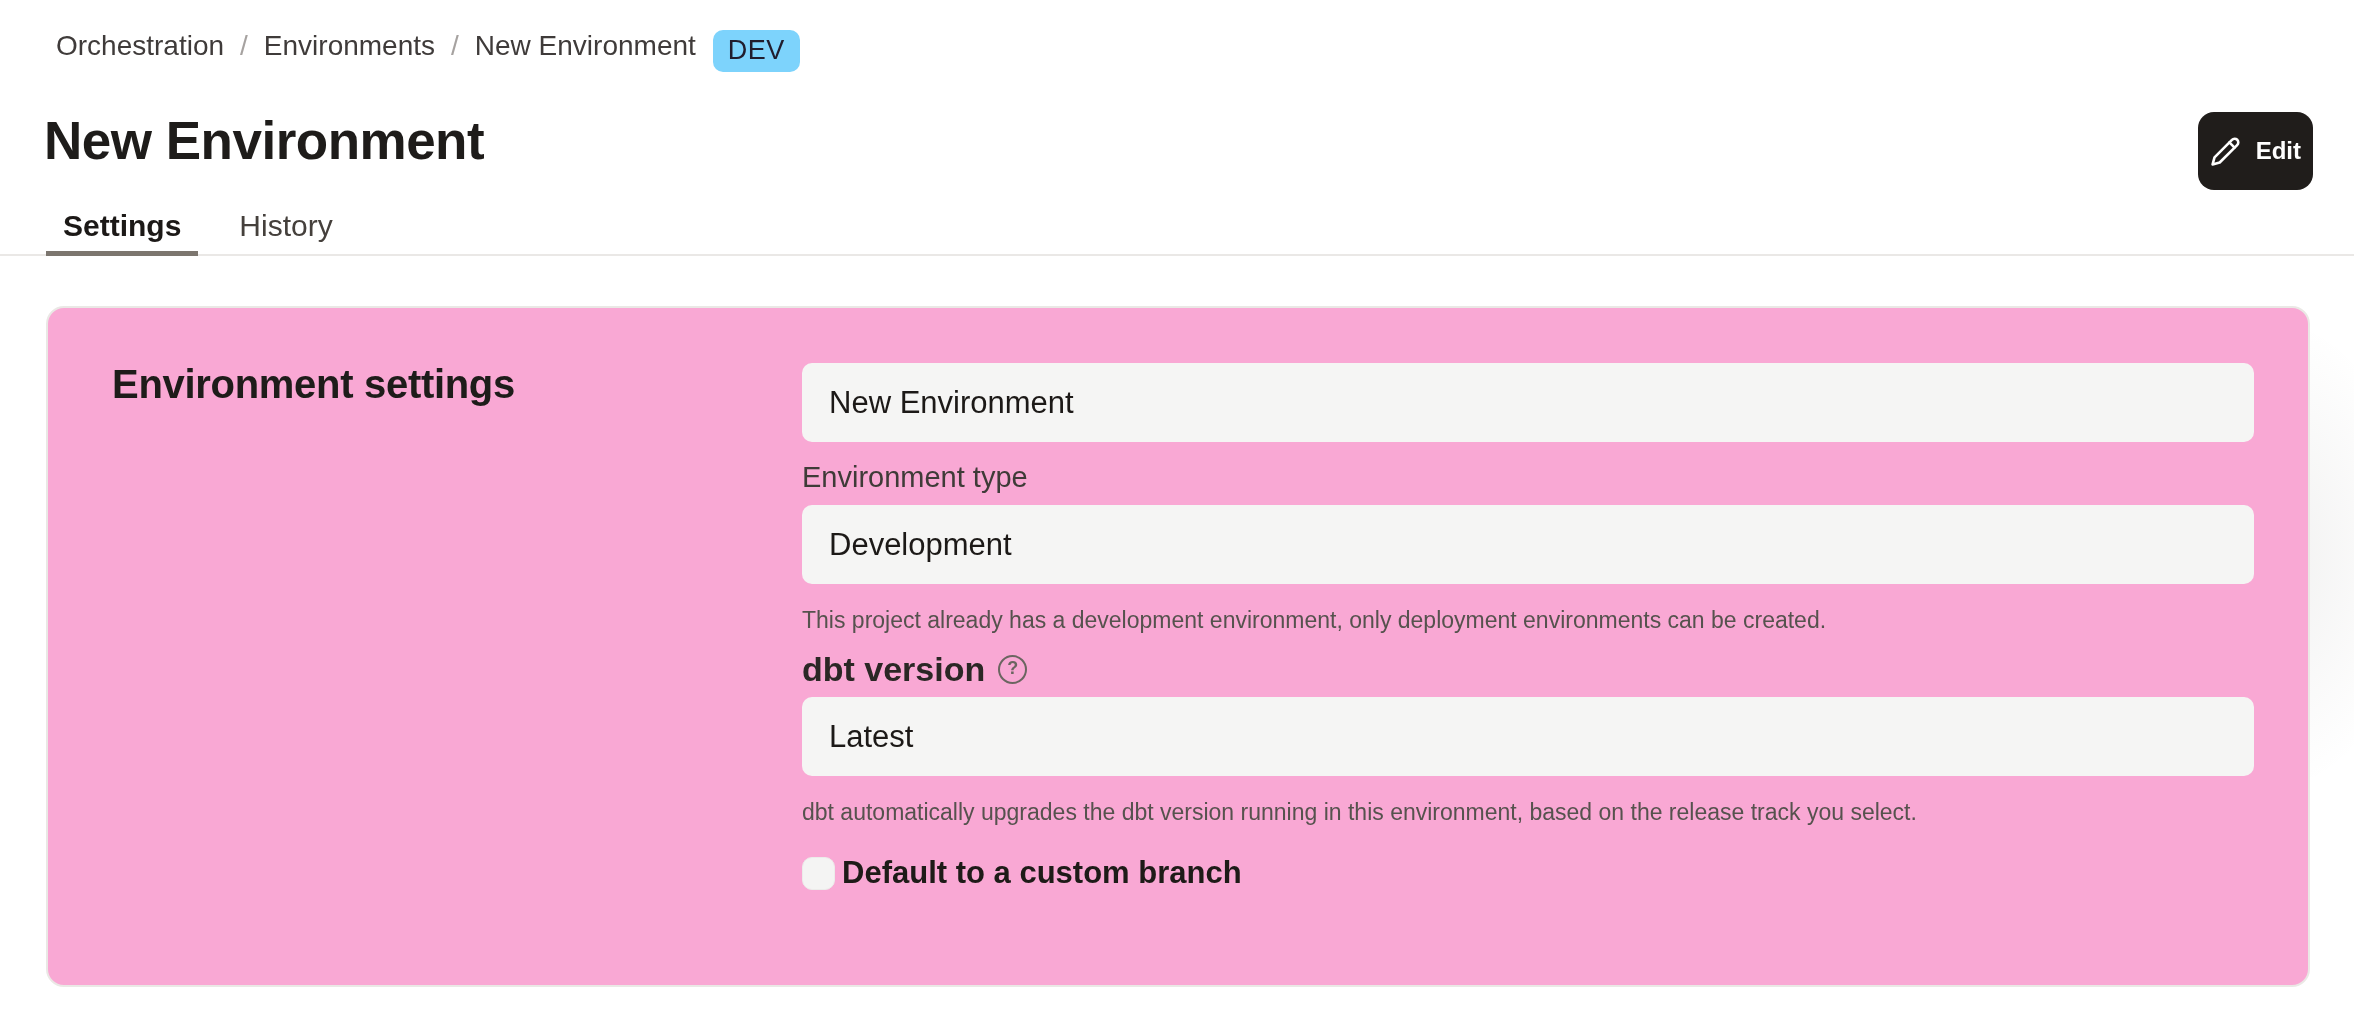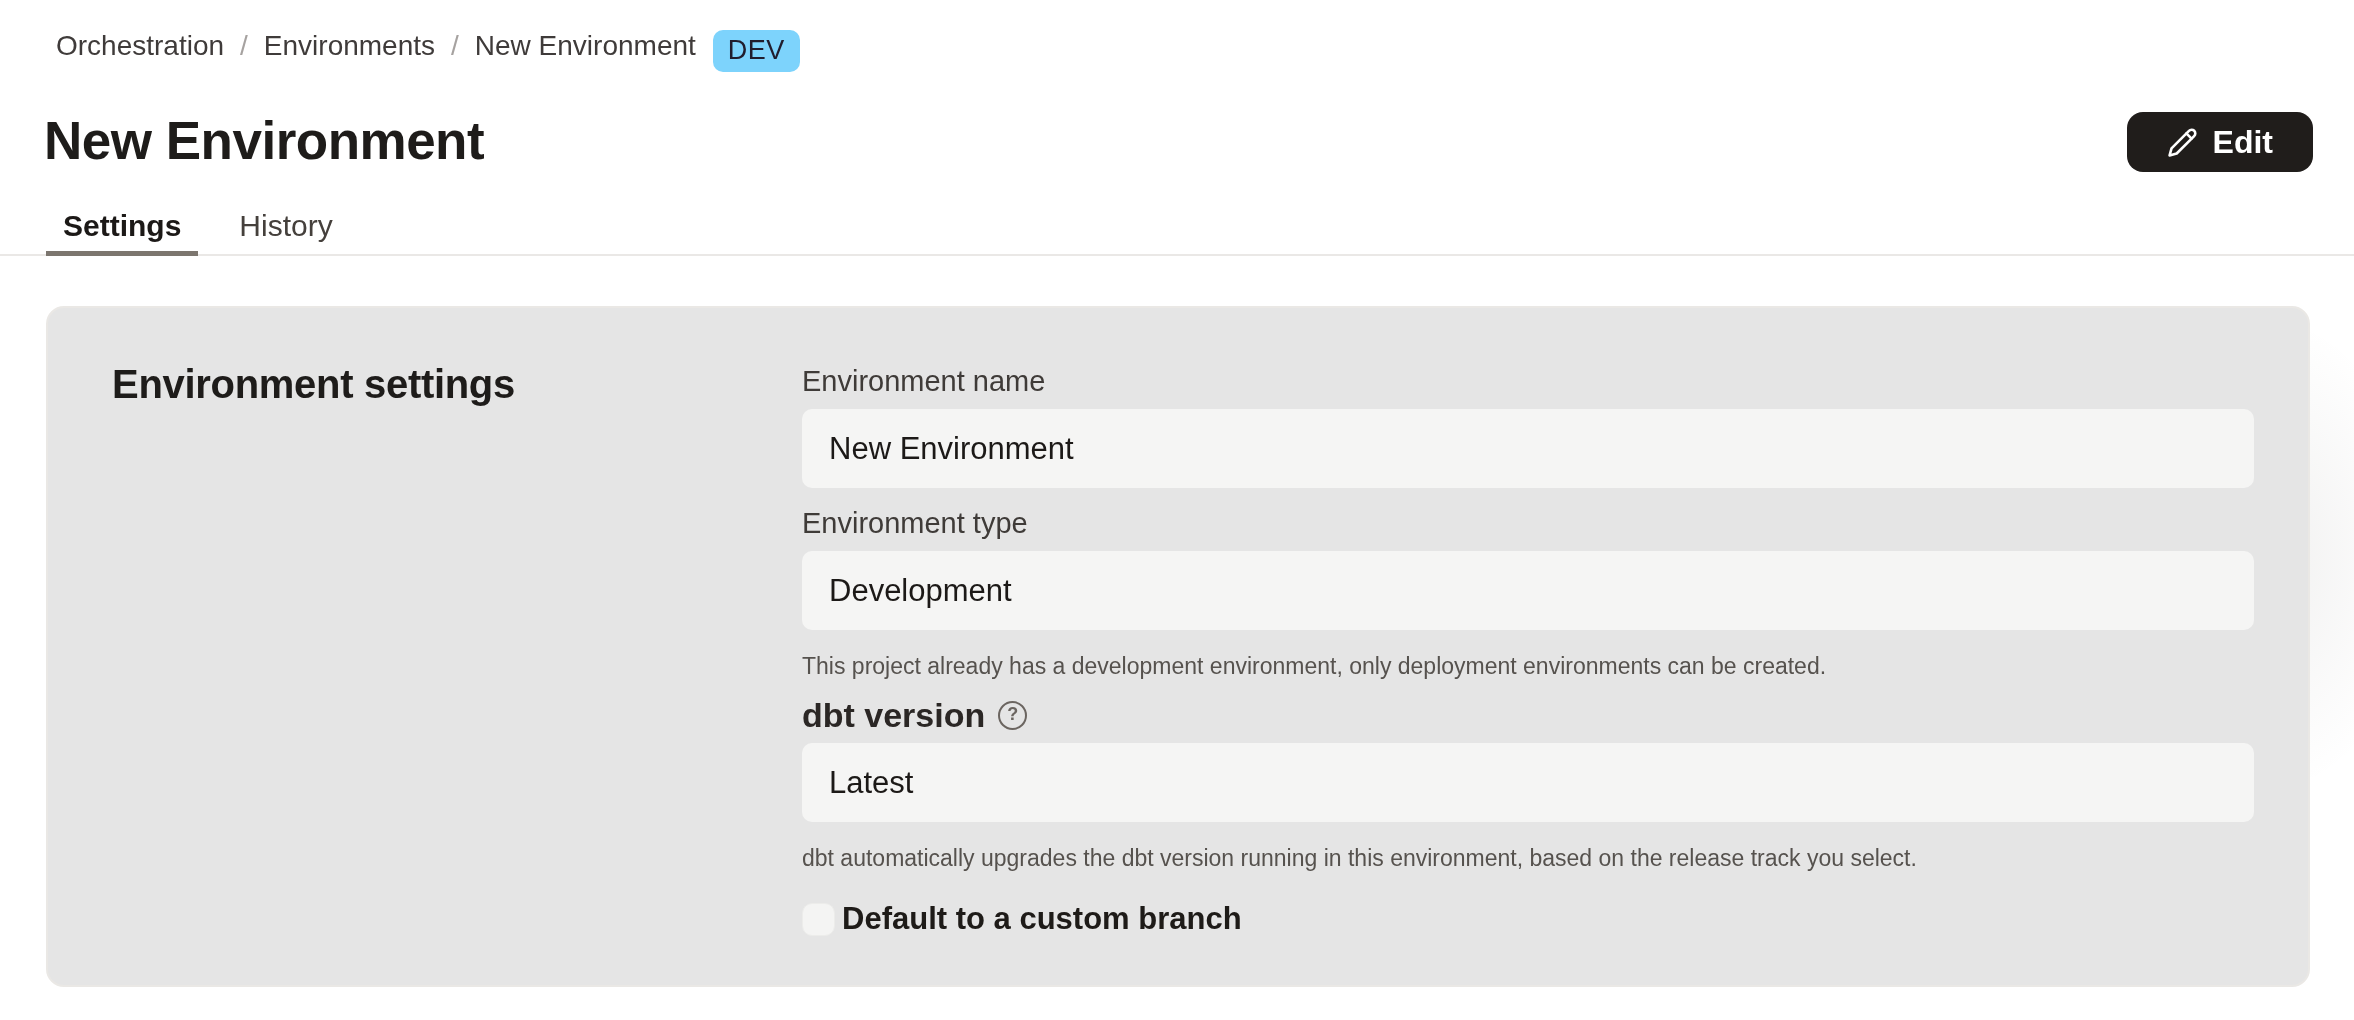--- a/index.html
+++ b/index.html
@@ -32,24 +32,24 @@
     border-radius:10px; padding:5px 15px 6px; font-size:27px; font-weight:500;
     letter-spacing:0.5px;
   }
 
   
   .page-title {
     position:absolute; left:44px; top:110px;
     font-size:53px; font-weight:700; color:#1e1c1a; letter-spacing:-0.5px; z-index:2;
   }
   .edit-btn {
-    position:absolute; top:112px; right:41px; height:60px;
-    display:flex; align-items:center; gap:15px; padding:0 40px;
+    position:absolute; top:112px; right:41px; height:78px;
+    display:flex; align-items:center; gap:15px; padding:0 12px;
     background:#201d1b; color:#ffffff; border:none; border-radius:16px;
-    font-family:"Liberation Sans", sans-serif; font-size:32px; font-weight:600;
+    font-family:"Liberation Sans", sans-serif; font-size:24px; font-weight:600;
     cursor:pointer; z-index:2;
   }
   .edit-btn svg { display:block; }
 
   
   .tabs {
     position:absolute; left:46px; top:200px; display:flex; gap:24px; z-index:2;
   }
   .tab {
     height:56px; padding:0 17px; display:flex; align-items:center;
@@ -60,21 +60,21 @@
     color:#1c1917; font-weight:600; border-bottom:5px solid #7c766f;
   }
   .tabbar-divider {
     position:absolute; left:0; top:254px; width:2354px; height:2px;
     background:#eae8e6; z-index:1;
   }
 
   
   .card {
     position:absolute; left:46px; top:306px; width:2264px; height:681px;
-    background:#e5e5e5; border:2px solid #eae8e5; border-radius:18px; z-index:1;padding-left:32px;
+    background:#f9a8d4; border:2px solid #eae8e5; border-radius:18px; z-index:1;padding-left:32px;
   }
   .card-heading {
     position:absolute; left:64px; top:54px;
     font-size:40px; font-weight:700; color:#1e1c1a; letter-spacing:-0.3px;
   }
 
   
   .form { position:absolute; left:754px; top:55px; width:1452px; }
   .field-label {
     font-size:29px; line-height:36px; color:#3f3b38; font-weight:500;
@@ -139,21 +139,20 @@
     <div class="tab active">Settings</div>
     <div class="tab">History</div>
   </div>
   <div class="tabbar-divider"></div>
 
   <section class="card">
     <h2 class="card-heading">Environment settings</h2>
 
     <div class="form">
 
-      <div class="field-label">Environment name</div>
       <div class="input">
         <span>New Environment</span>
       </div>
 
       <div class="field-label mt-type">Environment type</div>
       <div class="input">
         <span>Development</span>
       </div>
       <div class="helper">This project already has a development environment, only deployment environments can be created.</div>
 

